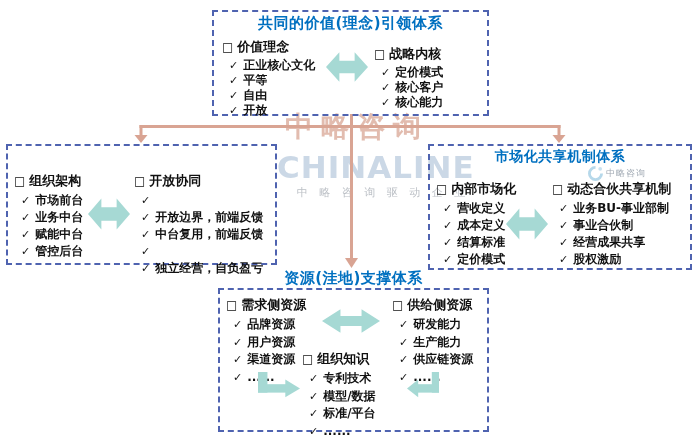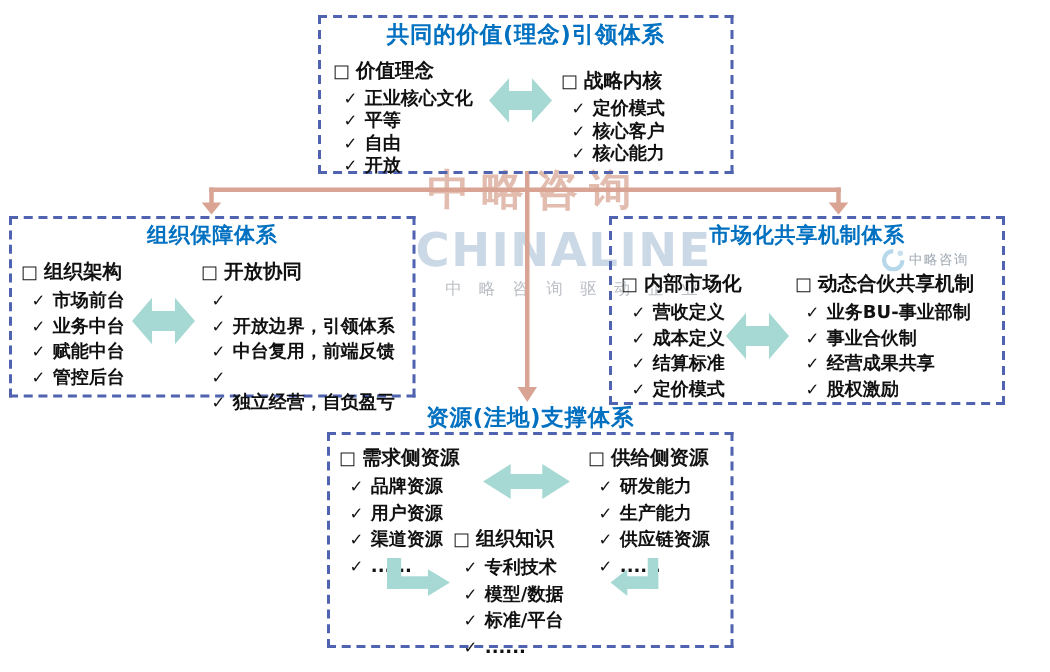--- a/index.html
+++ b/index.html
@@ -19,21 +19,21 @@
   .wm-logo .logo-text { font-size:9px; color:#9FA8B2; letter-spacing:1px; }
   
   #connectors { position:absolute; left:0; top:0; z-index:1; pointer-events:none; }
   #connectors line    { stroke:var(--connector-salmon); stroke-width:3; }
   #connectors polygon { fill:var(--connector-salmon); }
   
   .panel { position:absolute; z-index:2; box-sizing:border-box;
            border:2px dashed var(--border-blue); background:transparent; }
   .panel-top    { left:212px; top:10px;  width:277px; height:106px; }
   .panel-left   { left:6px;   top:144px; width:271px; height:121px; }
-  .panel-right  { left:406px; top:144px; width:264px; height:126px; }
+  .panel-right  { left:428px; top:144px; width:264px; height:126px; }
   .panel-bottom { left:218px; top:288px; width:271px; height:144px; }
   .panel-title { text-align:center; color:var(--title-blue); font-weight:700;
                  font-size:15px; margin-top:2px; letter-spacing:0.5px; }
   .panel-left .panel-title, .panel-right .panel-title { font-size:14px; }
   .bottom-title { position:absolute; z-index:2; left:218px; top:269px; width:271px;
                   text-align:center; color:var(--title-blue); font-weight:700;
                   font-size:15px; letter-spacing:0.5px; }
   
   .col { position:absolute; }
   .col-header { display:flex; align-items:center; gap:4px;
@@ -136,21 +136,20 @@
           </li>
           <li>
             <span class="check">✓</span>
             <span>核心能力</span>
           </li>
         </ul>
     </div>
   </div>
 
   <div class="panel panel-left">
-    <div class="panel-title">组织保障体系</div>
     <div class="col col-a">
       <div class="col-header">
         <span class="sq">□</span>
         <span>组织架构</span>
       </div>
       <ul class="items">
           <li>
             <span class="check">✓</span>
             <span>市场前台</span>
           </li>
@@ -175,21 +174,21 @@
       <div class="col-header">
         <span class="sq">□</span>
         <span>开放协同</span>
       </div>
       <ul class="items">
           <li>
             <span class="check">✓</span>
           </li>
           <li>
             <span class="check">✓</span>
-            <span>开放边界，引领体系</span>
+            <span>开放边界，前端反馈</span>
           </li>
           <li>
             <span class="check">✓</span>
             <span>中台复用，前端反馈</span>
           </li>
           <li>
             <span class="check">✓</span>
           </li>
           <li>
             <span class="check">✓</span>

